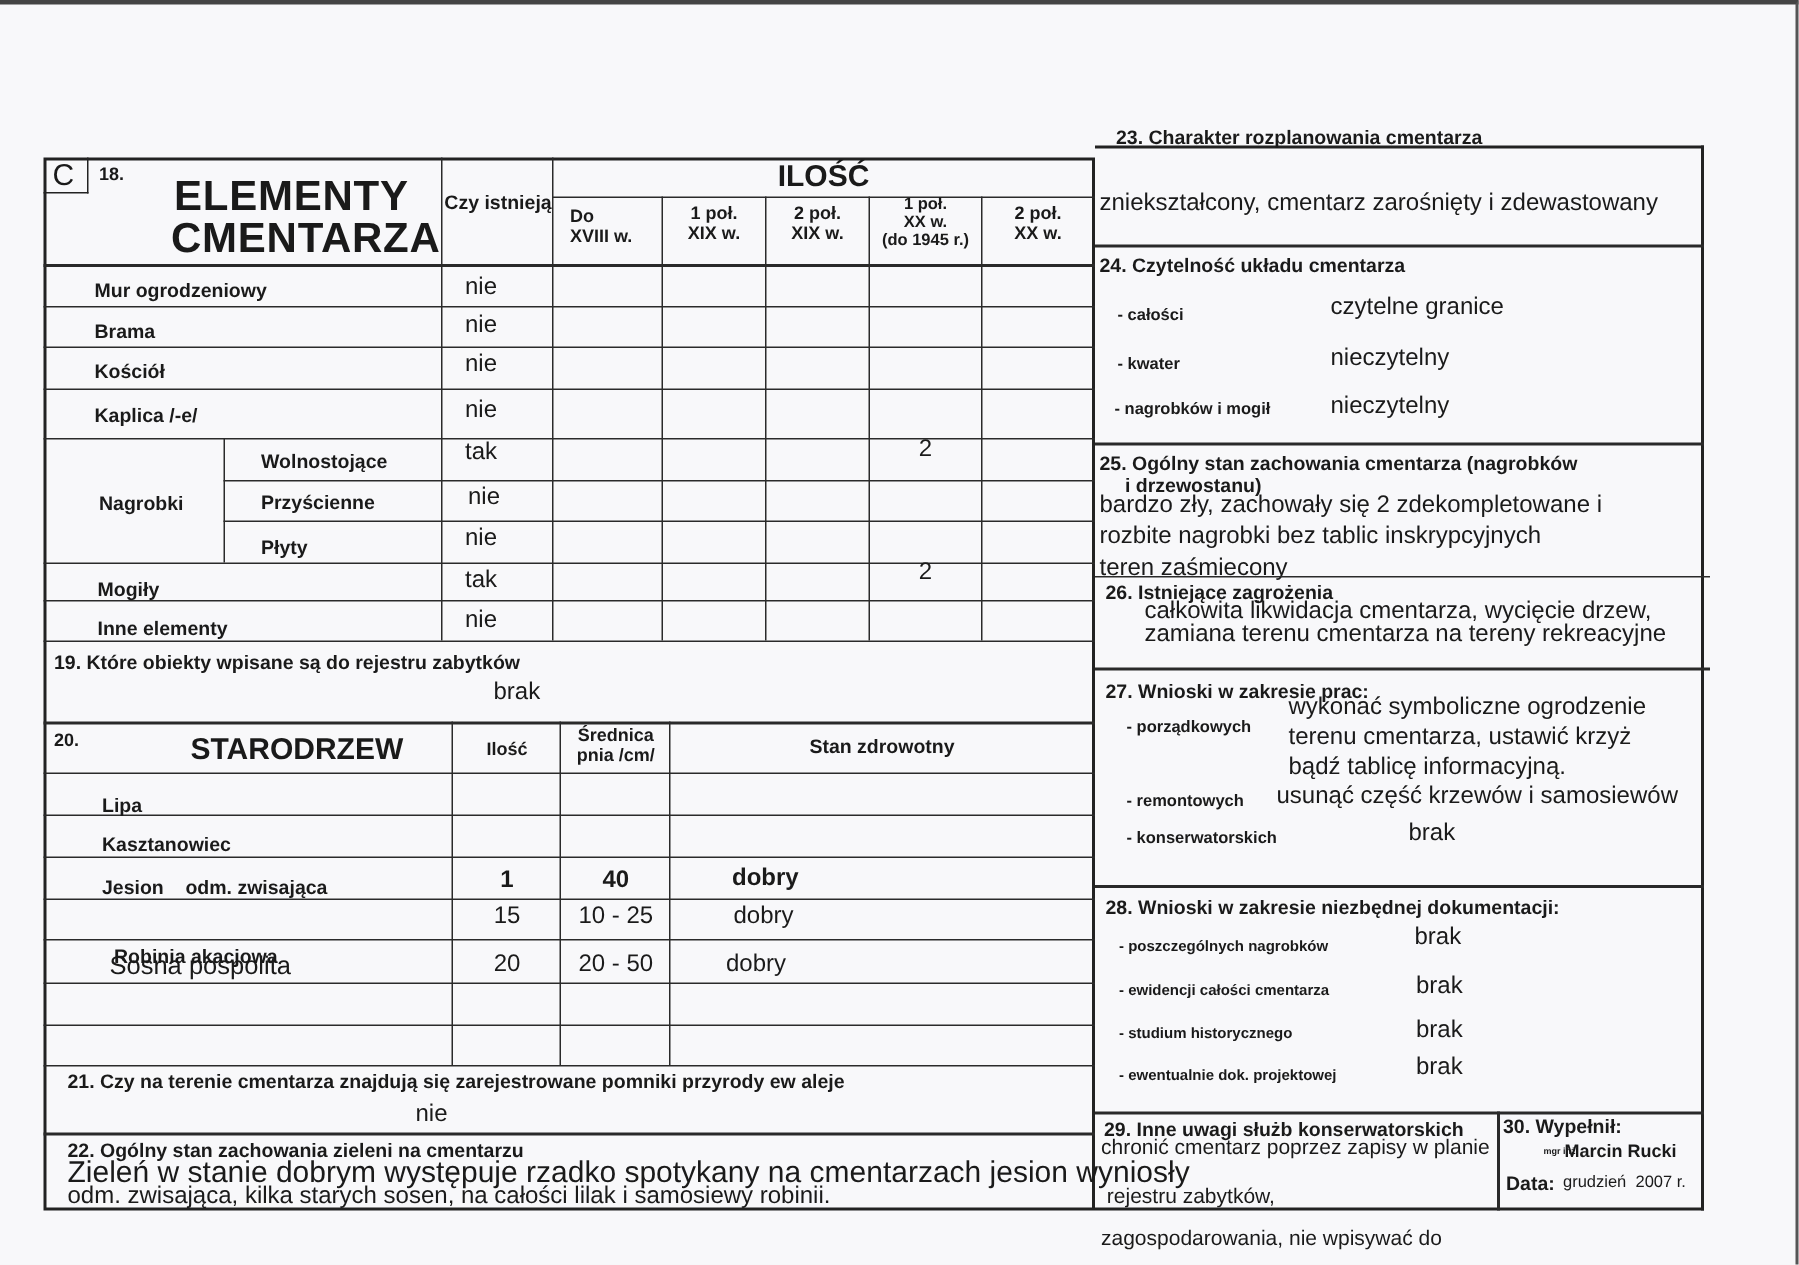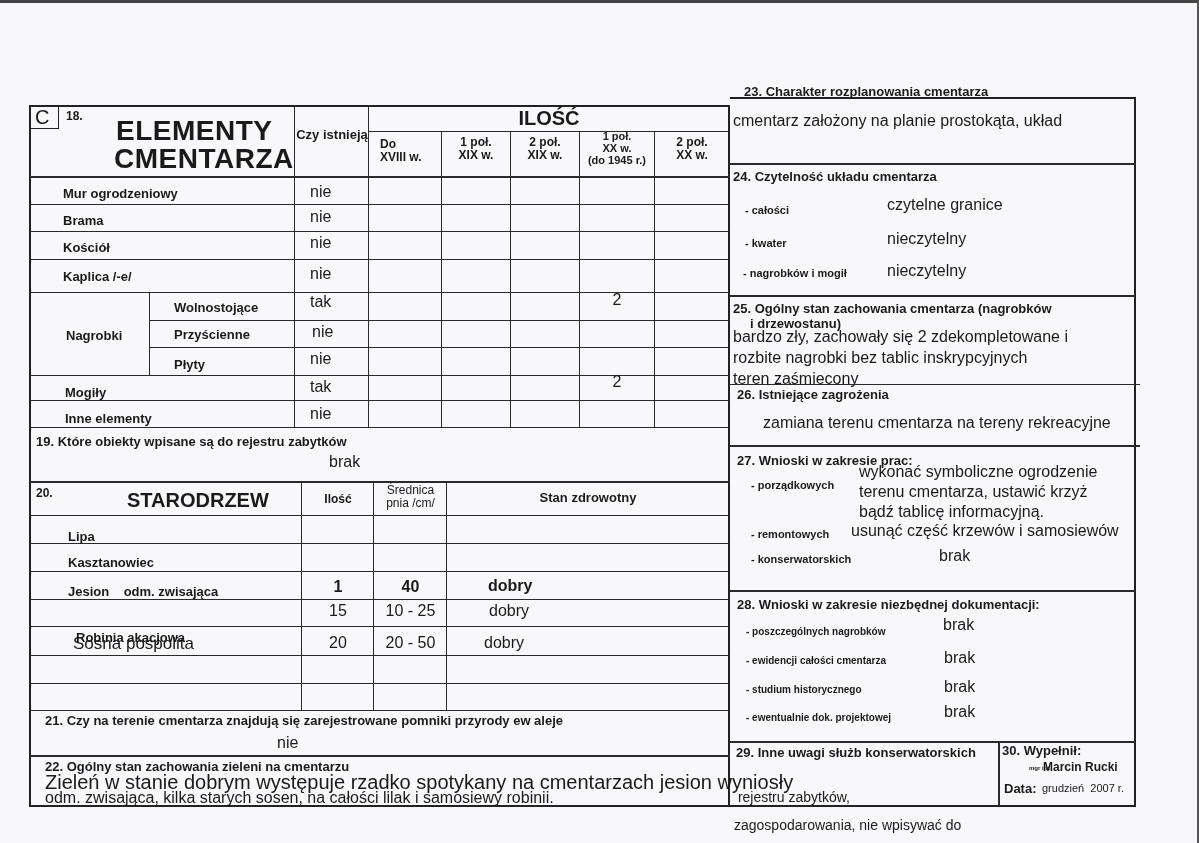--- a/index.html
+++ b/index.html
@@ -105,21 +105,21 @@
   <span class="abs lbl" style="left:36px;top:431px;">19. Które obiekty wpisane są do rejestru zabytków</span>
   <span class="abs val" style="left:329px;top:450px;">brak</span>
 
   <div class="hl" style="left:29px;top:478px;width:701px;border-top-width:2px;"></div>
   <span class="abs sm" style="left:36px;top:483px;font-size:12px;">20.</span>
   <span class="abs b" style="left:127px;top:486px;font-size:20px;">STARODRZEW</span>
   <div class="vl" style="left:301px;top:478px;height:229px;"></div>
   <div class="vl" style="left:373px;top:478px;height:229px;"></div>
   <div class="vl" style="left:446px;top:478px;height:229px;"></div>
   <span class="abs hd" style="left:303px;top:490px;width:70px;">Ilość</span>
-  <div class="abs hd" style="left:375px;top:481px;width:71px;font-size:12px;line-height:13px;font-weight:normal;">
+  <div class="abs hd" style="left:375px;top:481px;width:71px;font-size:12px;line-height:13px;font-weight:bold;">
     <div>Średnica</div>
       <div>pnia  /cm/</div>
   </div>
   <span class="abs hd" style="left:448px;top:488px;width:280px;font-size:13px;">Stan zdrowotny</span>
 
   <div class="hl" style="left:29px;top:512px;width:701px;"></div>
   <div class="hl" style="left:29px;top:540px;width:701px;"></div>
   <div class="hl" style="left:29px;top:568px;width:701px;"></div>
   <div class="hl" style="left:29px;top:596px;width:701px;"></div>
   <div class="hl" style="left:29px;top:623px;width:701px;"></div>
@@ -148,40 +148,41 @@
   <span class="abs val" style="left:277px;top:731px;">nie</span>
   <div class="hl" style="left:29px;top:752px;width:701px;border-top-width:2px;"></div>
 
   <span class="abs lbl" style="left:45px;top:756px;">22. Ogólny stan zachowania zieleni na cmentarzu</span>
   <span class="abs" style="left:45px;top:768px;font-size:20px;">Zieleń w stanie dobrym występuje rzadko spotykany na cmentarzach jesion wyniosły</span>
   <span class="abs" style="left:45px;top:786px;font-size:16px;">odm. zwisająca, kilka starych sosen, na całości lilak i samosiewy robinii.</span>
 
   <div class="box" style="left:730px;top:94px;width:406px;height:710px;border-left:none;"></div>
 
   <span class="abs lbl" style="left:733px;top:81px;margin-left:11px;">23. Charakter rozplanowania cmentarza</span>
-  <span class="abs val" style="left:733px;top:109px;">cmentarz założony na planie prostokąta, układ</span>
+  <span class="abs val" style="left:733px;top:124px;">zniekształcony, cmentarz zarośnięty i zdewastowany</span>
   <div class="hl" style="left:730px;top:160px;width:406px;border-top-width:2px;"></div>
 
   <span class="abs lbl" style="left:733px;top:166px;">24. Czytelność układu cmentarza</span>
   <span class="abs sm" style="left:745px;top:201px;">- całości</span>
   <span class="abs val" style="left:887px;top:193px;">czytelne granice</span>
   <span class="abs sm" style="left:745px;top:234px;">- kwater</span>
   <span class="abs val" style="left:887px;top:227px;">nieczytelny</span>
   <span class="abs sm" style="left:743px;top:264px;">- nagrobków i mogił</span>
   <span class="abs val" style="left:887px;top:259px;">nieczytelny</span>
   <div class="hl" style="left:730px;top:292px;width:406px;border-top-width:2px;"></div>
 
   <span class="abs lbl" style="left:733px;top:298px;">25. Ogólny stan zachowania cmentarza (nagrobków</span>
   <span class="abs lbl" style="left:750px;top:313px;">i drzewostanu)</span>
   <span class="abs val" style="left:733px;top:325px;">bardzo zły, zachowały się 2 zdekompletowane i</span>
   <span class="abs val" style="left:733px;top:346px;">rozbite nagrobki bez tablic inskrypcyjnych</span>
   <span class="abs val" style="left:733px;top:367px;">teren zaśmiecony</span>
   <div class="hl" style="left:730px;top:381px;width:410px;"></div>
 
   <span class="abs lbl" style="left:737px;top:384px;">26. Istniejące zagrożenia</span>
+  <span class="abs val" style="left:763px;top:396px;">całkowita likwidacja cmentarza, wycięcie drzew,</span>
   <span class="abs val" style="left:763px;top:411px;">zamiana terenu cmentarza na tereny rekreacyjne</span>
   <div class="hl" style="left:730px;top:442px;width:410px;border-top-width:2px;"></div>
 
   <span class="abs lbl" style="left:737px;top:450px;">27. Wnioski w zakresie prac:</span>
   <span class="abs sm" style="left:751px;top:476px;text-align:center;">- porządkowych</span>
   <span class="abs val" style="left:859px;top:460px;">wykonać symboliczne ogrodzenie</span>
   <span class="abs val" style="left:859px;top:480px;">terenu cmentarza, ustawić krzyż</span>
   <span class="abs val" style="left:859px;top:500px;">bądź tablicę informacyjną.</span>
   <span class="abs sm" style="left:751px;top:525px;">- remontowych</span>
   <span class="abs val" style="left:851px;top:519px;">usunąć część krzewów i samosiewów</span>
@@ -195,20 +196,21 @@
   <span class="abs sm" style="left:746px;top:652px;font-size:10px;">- ewidencji całości cmentarza</span>
   <span class="abs val" style="left:944px;top:646px;">brak</span>
   <span class="abs sm" style="left:746px;top:681px;font-size:10px;">- studium historycznego</span>
   <span class="abs val" style="left:944px;top:675px;">brak</span>
   <span class="abs sm" style="left:746px;top:709px;font-size:10px;">- ewentualnie dok. projektowej</span>
   <span class="abs val" style="left:944px;top:700px;">brak</span>
   <div class="hl" style="left:730px;top:738px;width:406px;border-top-width:2px;"></div>
 
   <div class="vl" style="left:998px;top:738px;height:66px;border-left-width:2px;"></div>
   <span class="abs lbl" style="left:736px;top:742px;">29. Inne uwagi służb konserwatorskich</span>
+  <span class="abs" style="left:734px;top:753px;font-size:14px;">chronić cmentarz poprzez zapisy w planie</span>
   <span class="abs" style="left:734px;top:770px;font-size:14px;margin-top:44px;">zagospodarowania, nie wpisywać do</span>
   <span class="abs" style="left:734px;top:786px;font-size:14px;white-space:pre;"> rejestru zabytków,</span>
 
   <span class="abs lbl" style="left:1002px;top:740px;">30. Wypełnił:</span>
   <span class="abs" style="left:1029px;top:762px;font-size:6px;font-weight:bold;">mgr inż.</span>
   <span class="abs b" style="left:1043px;top:757px;font-size:12px;">Marcin Rucki</span>
   <span class="abs lbl" style="left:1004px;top:778px;">Data:</span>
   <span class="abs" style="left:1042px;top:779px;font-size:11px;white-space:pre;">grudzień  2007 r.</span>
 
 </div>

